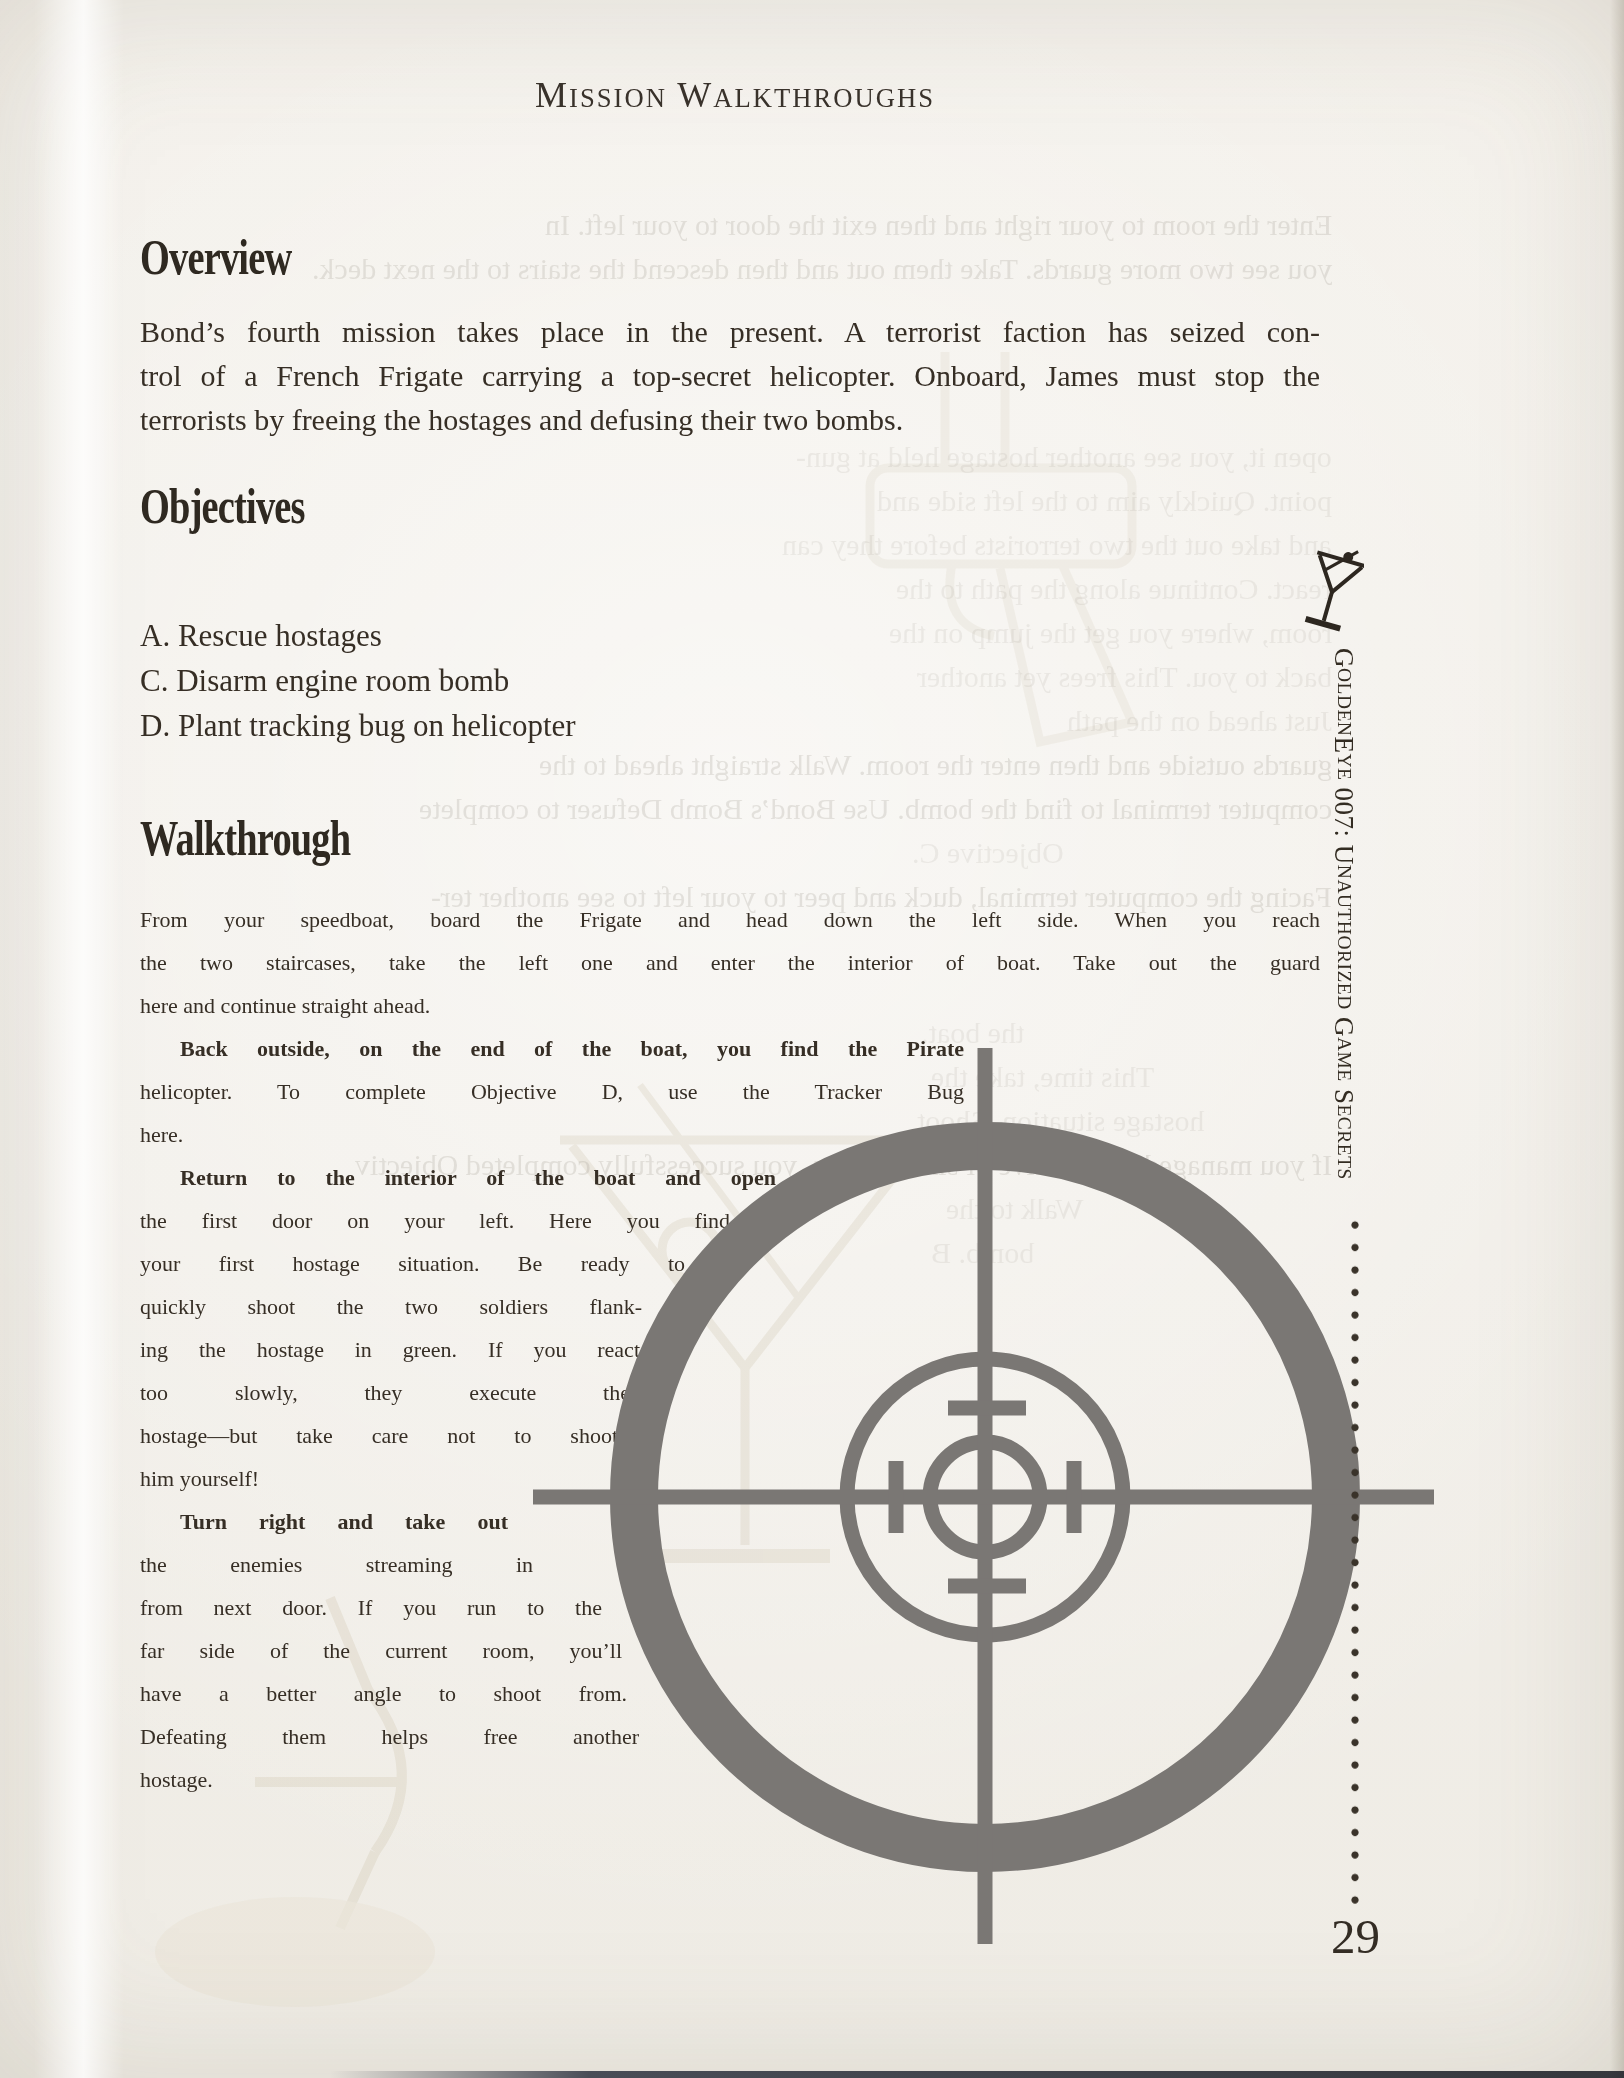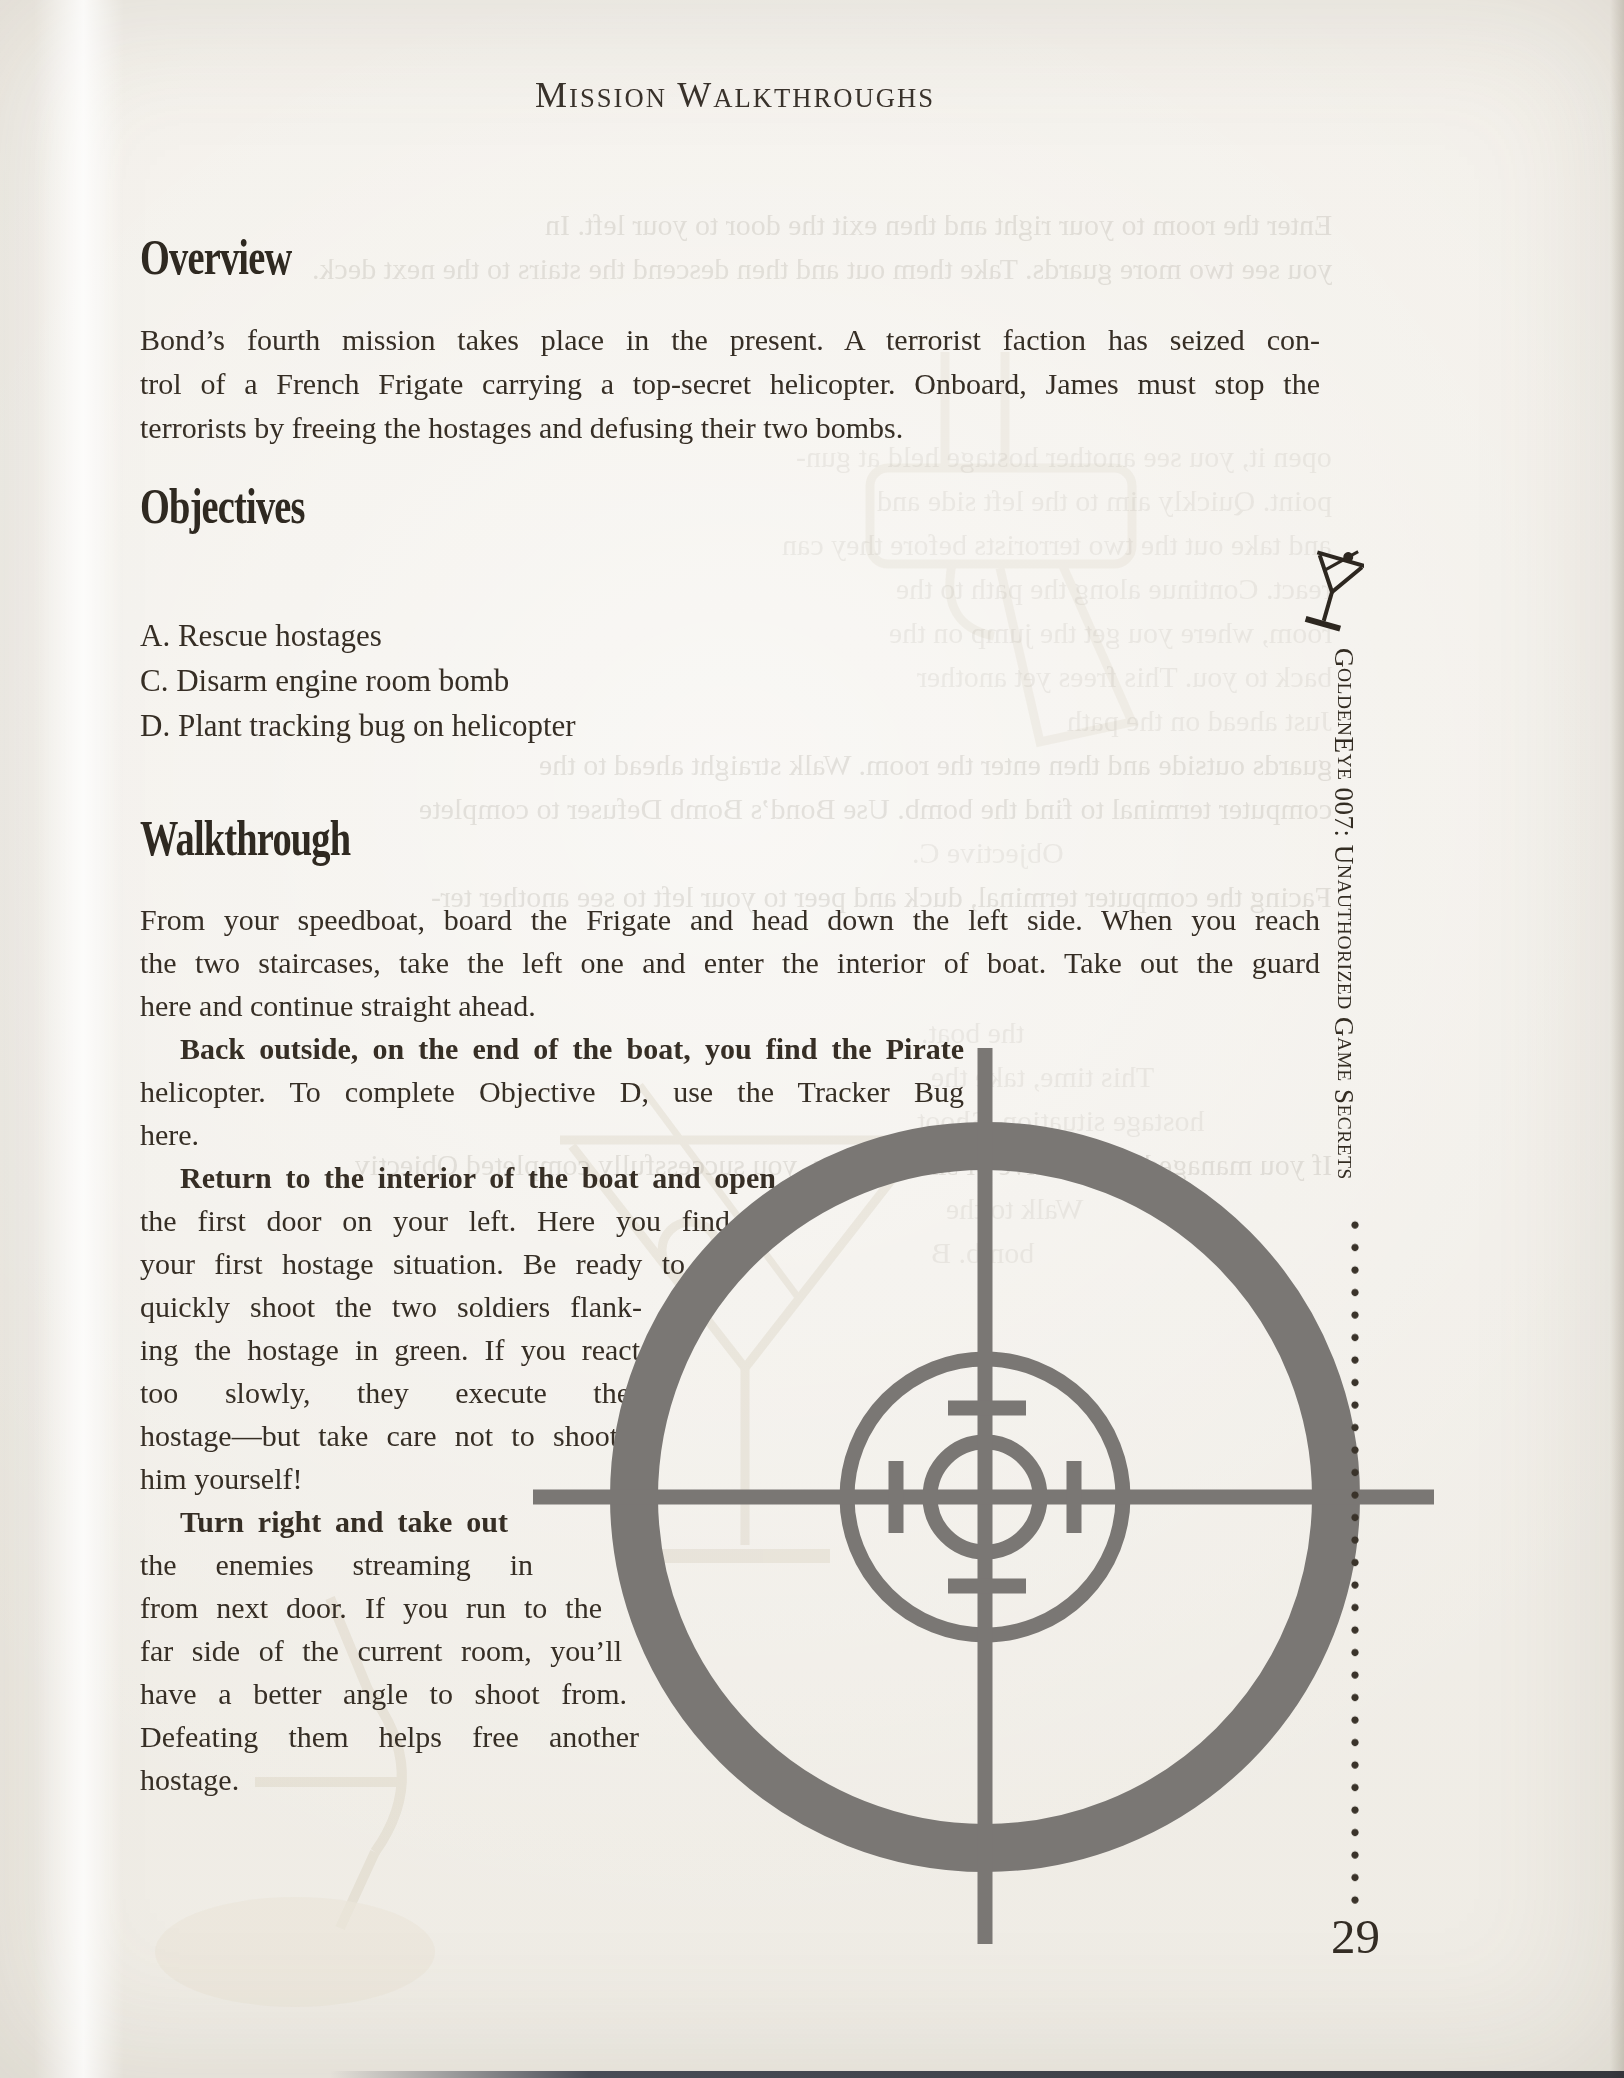--- a/index.html
+++ b/index.html
@@ -30,23 +30,23 @@
   .ghost.lv2{opacity:.20;} .ghost.lv1{opacity:.12;}
   .ghost-art{position:absolute; left:0; top:0; pointer-events:none;}
   
   .pgh{position:absolute; left:140px; top:74px; width:1190px; text-align:center;
     font-size:36px; letter-spacing:2px; color:#39322b;}
   .sc{font-size:.74em;}
   .h1{position:absolute; left:140px; font-weight:700; font-size:48px; letter-spacing:-1px;
     transform:scale(.80,1.04); transform-origin:left top; color:#2f2921; white-space:nowrap;}
   .h-overview{top:228px;} .h-objectives{top:477px;} .h-walkthrough{top:809px;}
   .tblock{position:absolute; left:140px;}
-  .ovp{top:318px; width:1180px; font-size:30px; line-height:44px;}
+  .ovp{top:310px; width:1180px; font-size:30px; line-height:44px;}
   .obj{top:613px; font-size:31px; line-height:45px;}
-  .wt{top:898px; width:1190px; font-size:30px; line-height:43px;}
+  .wt{top:898px; width:1190px; font-size:22px; line-height:43px;}
   .line{white-space:nowrap;}
   .j{text-align:justify; text-align-last:justify;}
   .ind{text-indent:40px;font-weight:bold;}
   
   .xhair{position:absolute; left:0; top:0; pointer-events:none;}
   .xh-stroke{stroke:var(--crosshair-gray); fill:none;}
   
   .martini{position:absolute; left:1300px; top:544px;}
   .sbt{position:absolute; left:1328px; top:648px; height:580px;
     writing-mode:vertical-rl; text-orientation:mixed;

